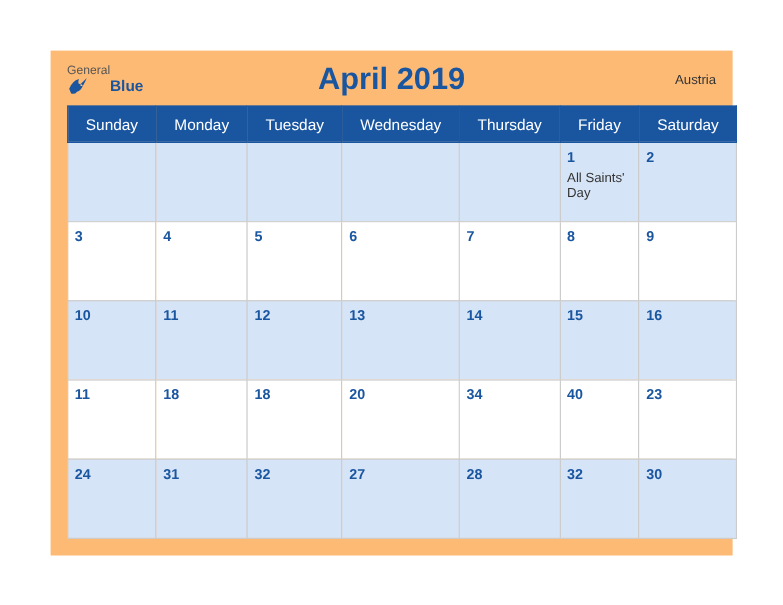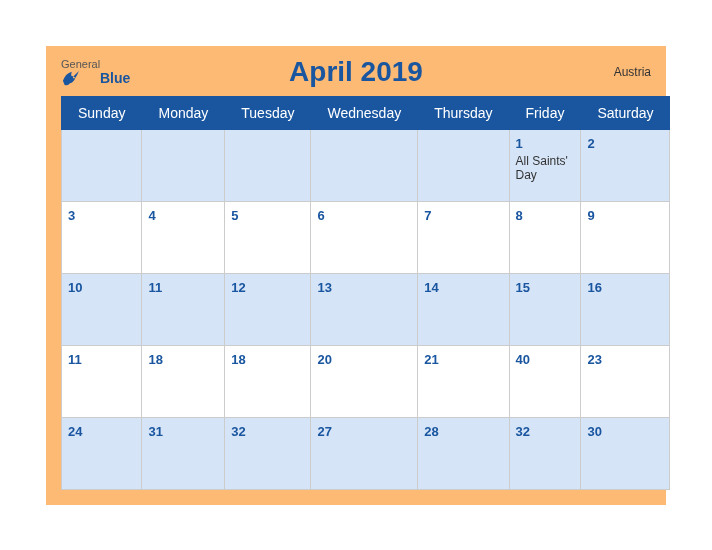--- a/index.html
+++ b/index.html
@@ -159,21 +159,21 @@
           <td><span class="day-number">13</span></td>
           <td><span class="day-number">14</span></td>
           <td><span class="day-number">15</span></td>
           <td><span class="day-number">16</span></td>
         </tr>
         <tr>
           <td><span class="day-number">11</span></td>
           <td><span class="day-number">18</span></td>
           <td><span class="day-number">18</span></td>
           <td><span class="day-number">20</span></td>
-          <td><span class="day-number">21</span></td>
+          <td><span class="day-number">34</span></td>
           <td><span class="day-number">40</span></td>
           <td><span class="day-number">23</span></td>
         </tr>
         <tr>
           <td><span class="day-number">24</span></td>
           <td><span class="day-number">31</span></td>
           <td><span class="day-number">32</span></td>
           <td><span class="day-number">27</span></td>
           <td><span class="day-number">28</span></td>
           <td><span class="day-number">32</span></td>

